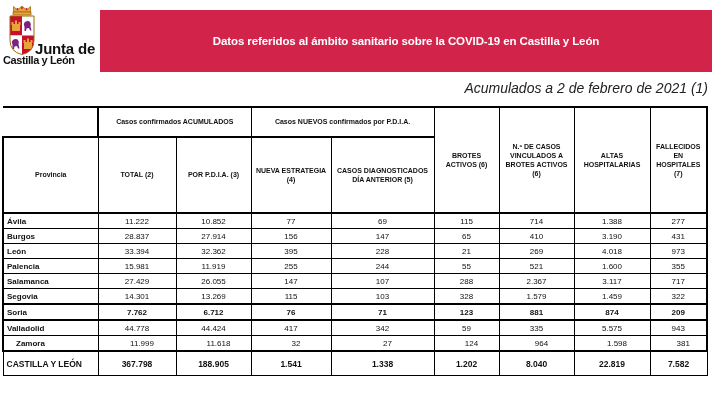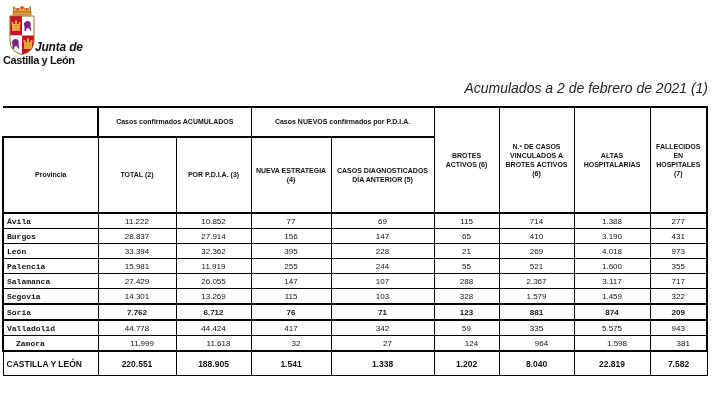--- a/index.html
+++ b/index.html
@@ -4,21 +4,21 @@
 <style>
   html,body{margin:0;padding:0;background:#ffffff;}
   .page{
     position:relative;width:714px;height:415px;background:#ffffff;overflow:hidden;
     font-family:"Liberation Sans",sans-serif;color:#111;
   }
 
   
   .logo-block{position:absolute;left:2px;top:4px;width:96px;height:62px;}
   .coat{position:absolute;left:7px;top:1px;}
-  .logo-line1{position:absolute;left:33px;top:36px;font-size:12px;font-weight:bold;letter-spacing:-0.2px;white-space:nowrap;font-style:italic;}
+  .logo-line1{position:absolute;left:33px;top:36px;font-size:15px;font-weight:bold;letter-spacing:-0.2px;white-space:nowrap;}
   .logo-line2{position:absolute;left:1px;top:50px;font-size:11px;font-weight:bold;letter-spacing:-0.4px;white-space:nowrap;}
 
   
   .banner{
     position:absolute;left:100px;top:10px;width:612px;height:62px;
     display:flex;align-items:center;justify-content:center;
   }
   .banner-title{font-size:11.5px;font-weight:bold;letter-spacing:-0.1px;}
 
   
@@ -39,21 +39,21 @@
   thead th.empty{border:none;background:#fff;}
   thead th.g1{border-left:2px solid #000;border-bottom:2px solid #000;}
   thead th.g2{border-bottom:2px solid #000;}
   thead th.tall{border-bottom:2px solid #000;}
   thead th.lastcol{border-right:2px solid #000;}
   thead tr.r2 th{height:74px;border-bottom:2px solid #000;}
   thead th.provincia{border-left:2px solid #000;border-top:2px solid #000;}
 
   
   tbody td{height:14px;font-size:8px;text-align:center;vertical-align:middle;white-space:nowrap;}
-  tbody td.prov{text-align:left;font-weight:bold;padding-left:3px;font-family:Liberation Mono, monospace;}
+  tbody td.prov{text-align:left;font-weight:bold;padding-left:3px;}
   tbody td:first-child{border-left:2px solid #000;}
   tbody td:last-child{border-right:2px solid #000;}
   tbody tr:last-child td{border-bottom:2px solid #000;padding-left:12px;}
   tbody tr.hl td{font-weight:bold;border-top:2px solid #000;border-bottom:2px solid #000;}
 
   
   tfoot td{border:none;height:23px;font-size:8.5px;font-weight:bold;text-align:center;vertical-align:middle;white-space:nowrap;}
   tfoot td.prov{text-align:left;padding-left:3px;}
 </style>
 </head>
@@ -104,20 +104,23 @@
               <rect x="41" y="48" width="4" height="6"></rect>
           </g>
         </g>
         <path d="M0 0 H48 V48 Q48 72 24 77 Q0 72 0 48 Z" fill="none" stroke="#9a6a10" stroke-width="2"></path>
       </g>
     </svg>
     <span class="logo-line1">Junta de</span>
     <span class="logo-line2">Castilla y León</span>
   </div>
 
+  <div class="banner" id="banner" style="background: rgb(210, 35, 75); color: rgb(255, 255, 255);">
+    <span class="banner-title">Datos referidos al ámbito sanitario sobre la COVID-19 en Castilla y León</span>
+  </div>
 
   <div class="subtitle">Acumulados a 2 de febrero de 2021 (1)</div>
 
   <table class="covid">
     <colgroup>
       <col style="width:95px">
         <col style="width:78px">
         <col style="width:75px">
       <col style="width:80px">
         <col style="width:103px">
@@ -241,21 +244,21 @@
           <td>27</td>
           <td>124</td>
           <td>964</td>
           <td>1.598</td>
           <td>381</td>
         </tr>
       </tbody>
     <tfoot>
         <tr>
           <td class="prov">CASTILLA Y LEÓN</td>
-          <td>220.551</td>
+          <td>367.798</td>
           <td>188.905</td>
           <td>1.541</td>
           <td>1.338</td>
           <td>1.202</td>
           <td>8.040</td>
           <td>22.819</td>
           <td>7.582</td>
         </tr>
       </tfoot>
   </table>

